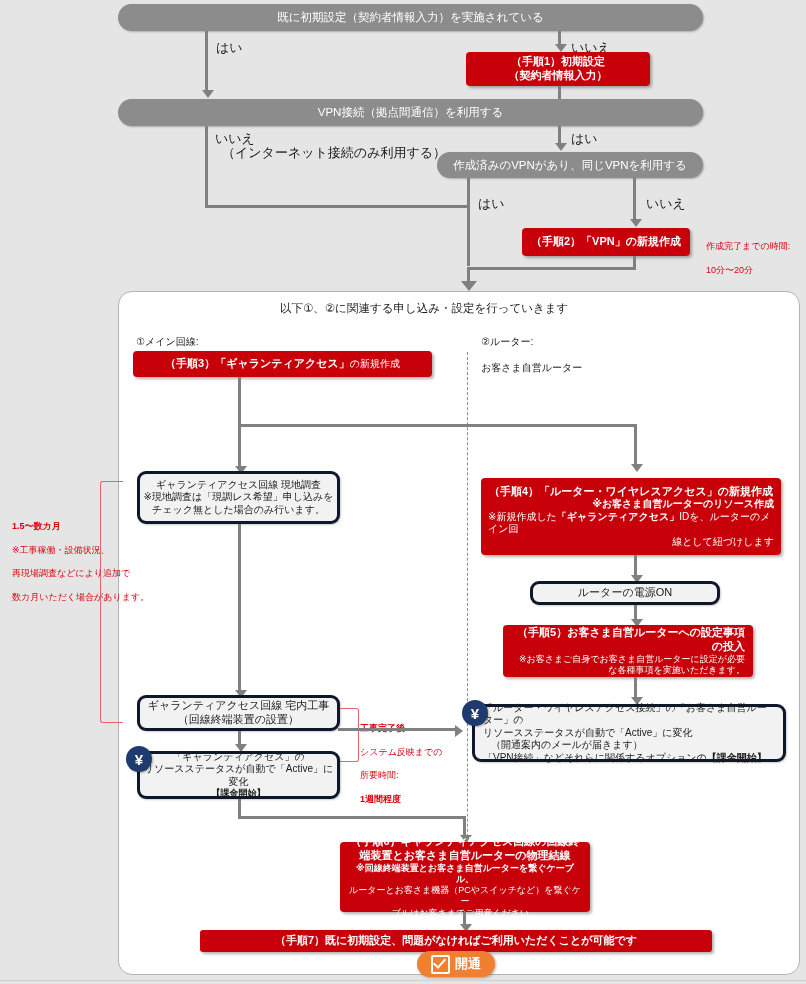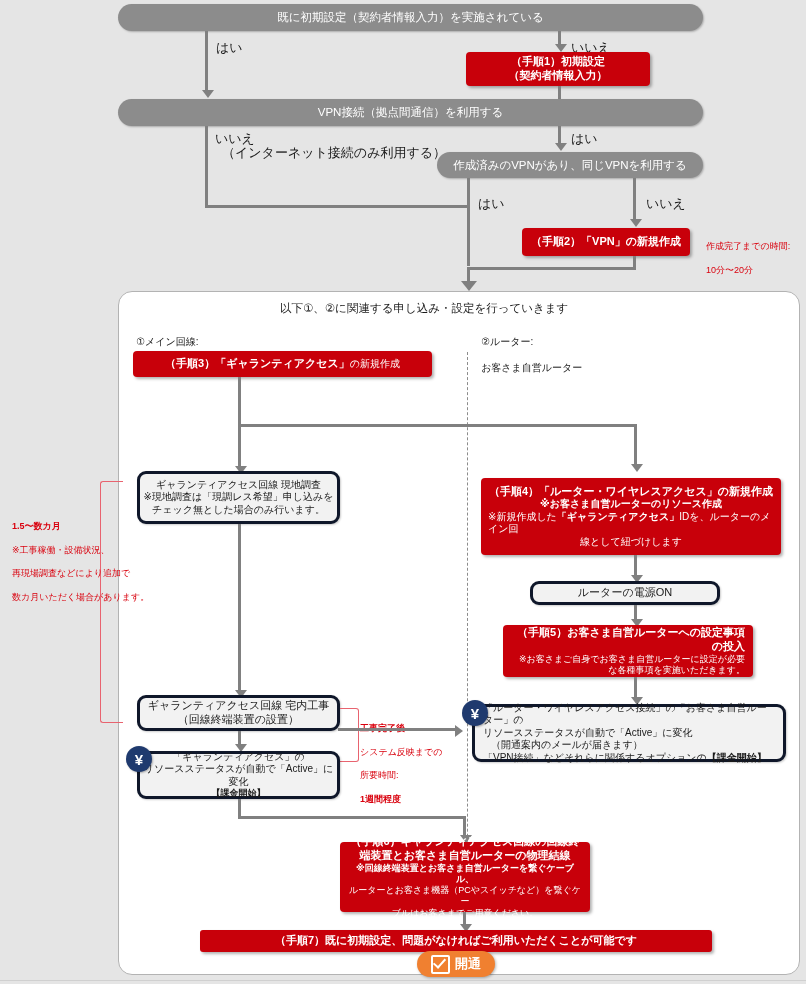--- a/index.html
+++ b/index.html
@@ -159,21 +159,21 @@
   <div class="arrow-d" style="left:234.5px;top:690px;"></div>
 
   <div class="brk" style="left:100px;top:481px;width:22px;height:240px;"></div>
   <div class="lbl red-note" style="left:2px;top:509px;width:104px;">
     <b>1.5〜数カ月</b><br>
     <span>※工事稼働・設備状況、</span><br>
     <span>再現場調査などにより追加で</span><br>
     <span>数カ月いただく場合があります。</span>
   </div>
 
-  <div class="node red" style="left:481px;top:478px;width:300px;height:77px;flex-direction:column;align-items:center;padding:5px 7px;">
+  <div class="node red" style="left:481px;top:478px;width:300px;height:77px;flex-direction:column;align-items:flex-end;padding:5px 7px;">
     <span style="width:100%;text-align:center;">（手順4）「ルーター・ワイヤレスアクセス」の新規作成</span>
     <span class="t-left s10">※お客さま自営ルーターのリソース作成</span>
     <span class="t-left s10"><span class="nb" style="font-weight:normal;">※新規作成した</span><span>「ギャランティアクセス」</span><span class="nb" style="font-weight:normal;">IDを、ルーターのメイン回</span></span>
     <span class="t-left s10 nb" style="font-weight:normal;">線として紐づけします</span>
   </div>
 
   <div class="ln vln" style="left:634px;top:555px;height:24px;"></div>
   <div class="arrow-d" style="left:630.5px;top:575px;"></div>
 
   <div class="node lite" style="left:530px;top:581px;width:190px;height:24px;font-size:11px;">

